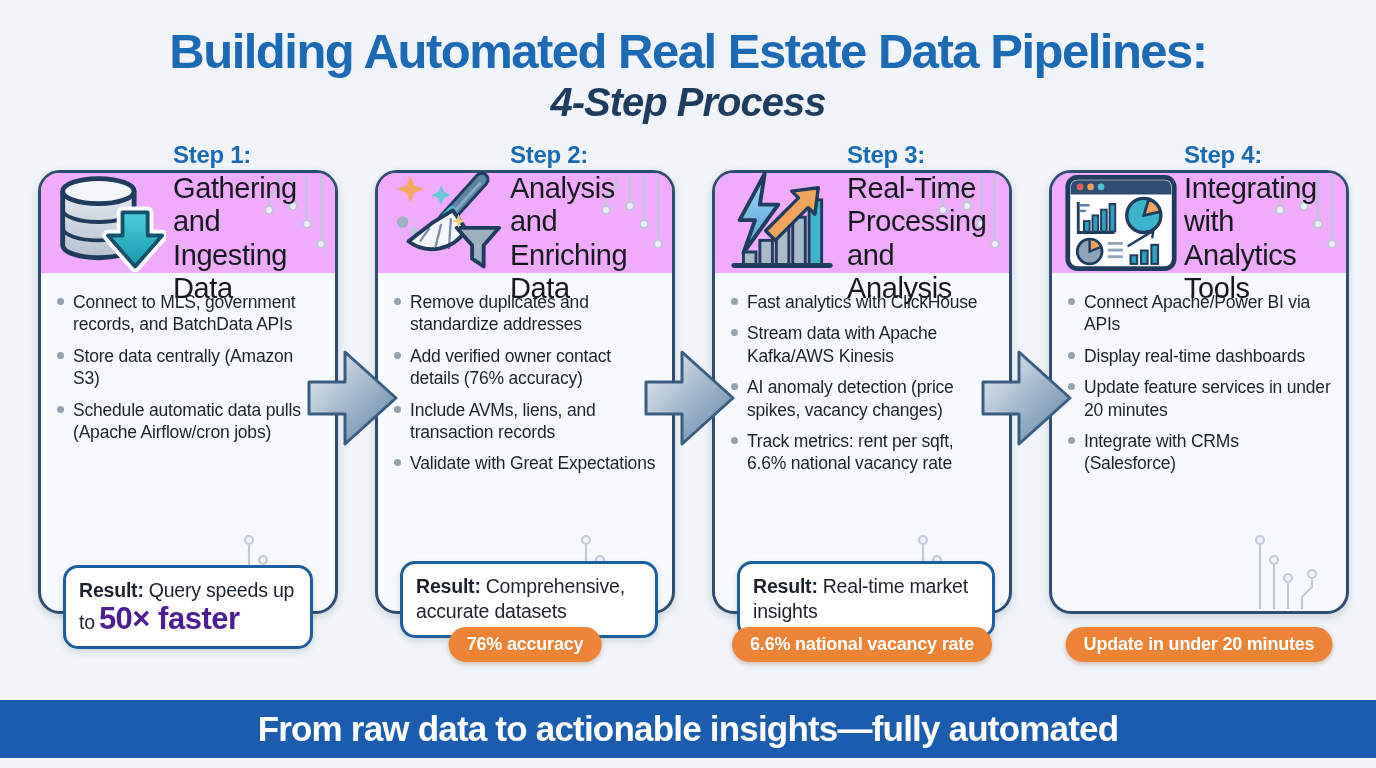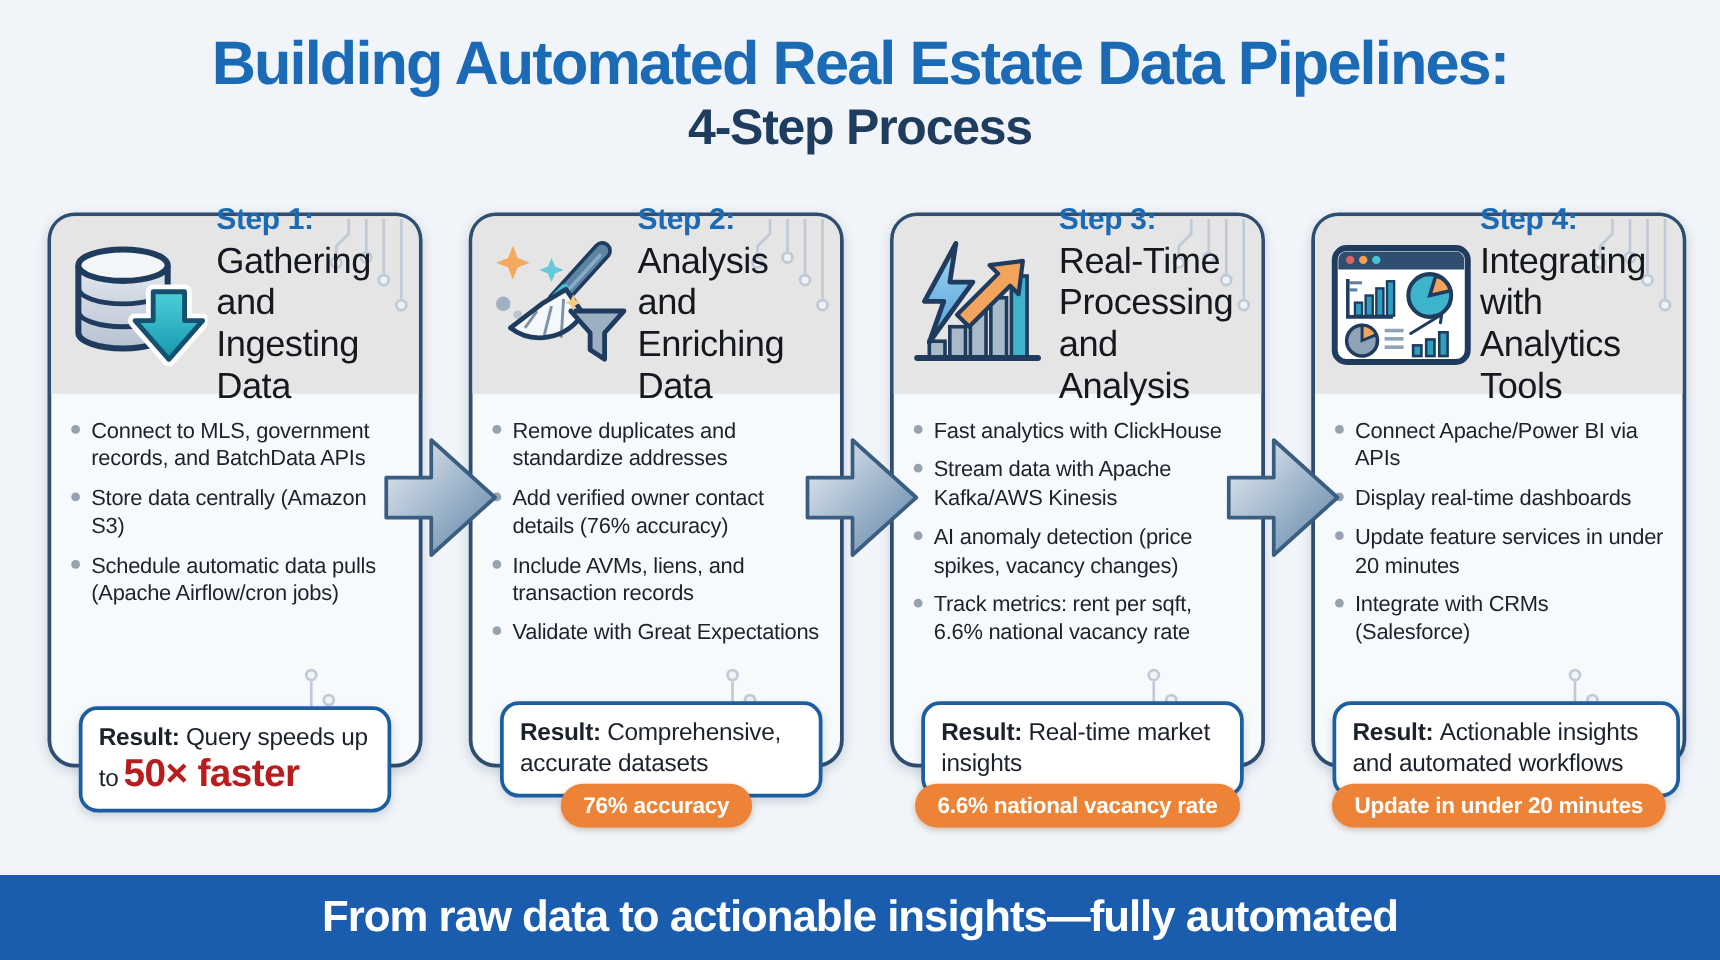--- a/index.html
+++ b/index.html
@@ -2,61 +2,61 @@
 <html><head>
 <meta charset="utf-8">
 <style>
   html,body{margin:0;padding:0;background:#e8edf2;}
   .canvas{position:relative;width:1376px;height:768px;background:#f1f5f9;overflow:hidden;
           font-family:"Liberation Sans","DejaVu Sans",sans-serif;}
 
   
   .title-wrap{position:absolute;top:26px;left:0;right:0;text-align:center;z-index:2;}
   .main-title{margin:0;font-size:49px;font-weight:bold;color:#1a6ab5;letter-spacing:-1.5px;line-height:1.05;}
-  .sub-title{margin:4px 0 0;font-size:40px;font-weight:bold;color:#1e3c5e;letter-spacing:-1px;line-height:1.05;}
+  .sub-title{margin:4px 0 0;font-size:40px;font-weight:bold;color:#1e3c5e;letter-spacing:-1px;line-height:1.05;font-style:italic;}
 
   
   .card{position:absolute;top:170px;width:294px;height:438px;background:#f7fafc;
         border:3px solid #2e4d70;border-radius:22px;box-shadow:0 3px 9px rgba(25,55,95,.18);z-index:1;}
   .c1{left:38px}.c2{left:375px}.c3{left:712px}.c4{left:1049px}
 
-  .card-header{position:relative;height:142px;background:#e5e5e5;border-radius:18px 18px 0 0;
+  .card-header{position:relative;height:100px;background:#f0abfc;border-radius:18px 18px 0 0;
                display:flex;align-items:center;padding:6px 4px 6px 8px;box-sizing:border-box;}
   .icon-wrap{flex:0 0 122px;width:122px;display:flex;align-items:center;justify-content:center;}
   .head-text{flex:1;padding-left:2px;position:relative;z-index:1;}
   .step-label{color:#1a6ab5;font-weight:bold;font-size:24px;margin-bottom:3px;letter-spacing:-0.3px;}
   .step-title{color:#15181e;font-weight:normal;font-size:29px;line-height:1.14;white-space:pre-line;letter-spacing:-0.4px;}
 
   .bullets{padding:18px 12px 0 16px;position:relative;z-index:1;}
   .bullet{display:flex;gap:9px;margin-bottom:9px;font-size:17.5px;line-height:1.28;color:#1c222c;letter-spacing:-0.2px;}
   .dot{width:7px;height:7px;border-radius:50%;background:#97a2b0;margin-top:7px;flex:0 0 7px;}
 
   .result-box{position:absolute;left:22px;right:14px;top:388px;background:#ffffff;border:3px solid #1d5f9e;
               border-radius:15px;padding:10px 13px;font-size:19.5px;color:#1c222c;line-height:1.3;
               box-shadow:0 3px 7px rgba(25,55,95,.16);z-index:3;letter-spacing:-0.2px;}
   .c1 .result-box{top:392px;right:22px;}
   .c4 .result-box{left:14px;right:2px;}
   .result-label{font-weight:bold;margin-right:5px;}
-  .result-highlight{color:#b91c1c;font-weight:bold;font-size:31px;line-height:1;margin-left:4px;letter-spacing:-0.5px;}
+  .result-highlight{color:#4c1d95;font-weight:bold;font-size:31px;line-height:1;margin-left:4px;letter-spacing:-0.5px;}
 
   .badge{position:absolute;top:454px;left:50%;transform:translateX(-50%);background:#ec8336;color:#fff;
          font-weight:bold;font-size:18px;padding:7px 18px;border-radius:999px;white-space:nowrap;z-index:4;
          box-shadow:0 2px 5px rgba(120,60,10,.3);letter-spacing:-0.2px;}
 
   
   .flow-arrow{position:absolute;top:340px;z-index:6;}
   .a1{left:307px}.a2{left:644px}.a3{left:981px}
 
   
   .circuit{position:absolute;z-index:0;opacity:.9;}
   .circuit.tr{top:2px;right:8px;}
   .circuit.br{top:326px;right:2px;transform:rotate(180deg);}
 
   
-  .footer{position:absolute;left:0;right:0;top:700px;height:68px;background:#1a5cad;
+  .footer{position:absolute;left:0;right:0;top:700px;height:58px;background:#1a5cad;
           display:flex;align-items:center;justify-content:center;z-index:2;}
   .footer-text{color:#ffffff;font-weight:bold;font-size:35px;letter-spacing:-0.8px;}
 </style>
 </head>
 <body>
 
 <div class="canvas">
 
   <div class="title-wrap">
     <h1 class="main-title">Building Automated Real Estate Data Pipelines:</h1>
@@ -340,23 +340,20 @@
     <svg class="circuit br" width="90" height="110" viewBox="0 0 90 110" fill="none" stroke="#bcc7d5" stroke-width="2.2">
       <path d="M56 0 v26"></path>
         <circle cx="56" cy="31" r="4" fill="#f0f4f8"></circle>
       <path d="M70 0 v44"></path>
         <circle cx="70" cy="49" r="4" fill="#f0f4f8"></circle>
       <path d="M84 0 v64"></path>
         <circle cx="84" cy="69" r="4" fill="#f0f4f8"></circle>
       <path d="M42 0 v12 l-10 10 v8"></path>
         <circle cx="32" cy="35" r="4" fill="#f0f4f8"></circle>
     </svg>
-    <div class="result-box">
-      <span class="result-label">Result:</span><span>Actionable insights and automated workflows</span>
-    </div>
     <div class="badge">Update in under 20 minutes</div>
   </section>
 
   <svg class="flow-arrow a1" width="92" height="116" viewBox="0 0 92 116">
     <defs>
       <linearGradient id="arrowGrad" x1="0" y1="0" x2="1" y2="1">
         <stop offset="0" stop-color="#e9eff5"></stop>
           <stop offset="1" stop-color="#5f83a6"></stop>
       </linearGradient>
     </defs>

